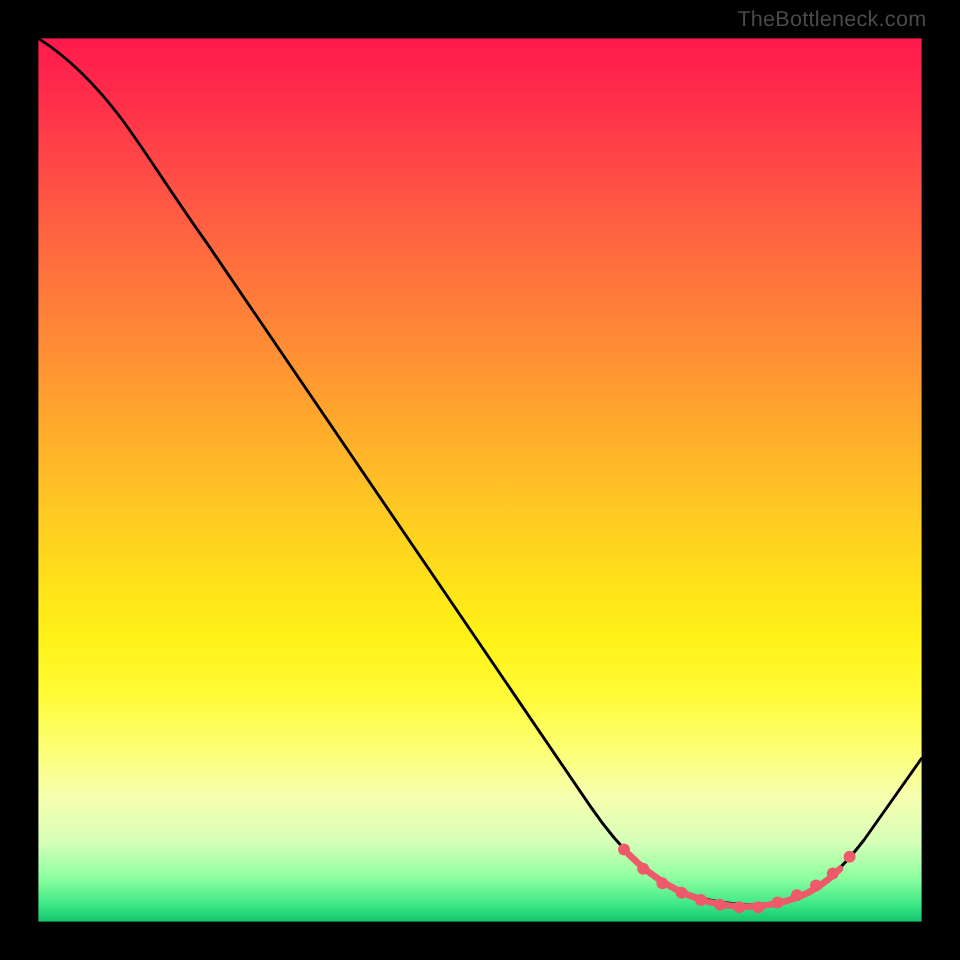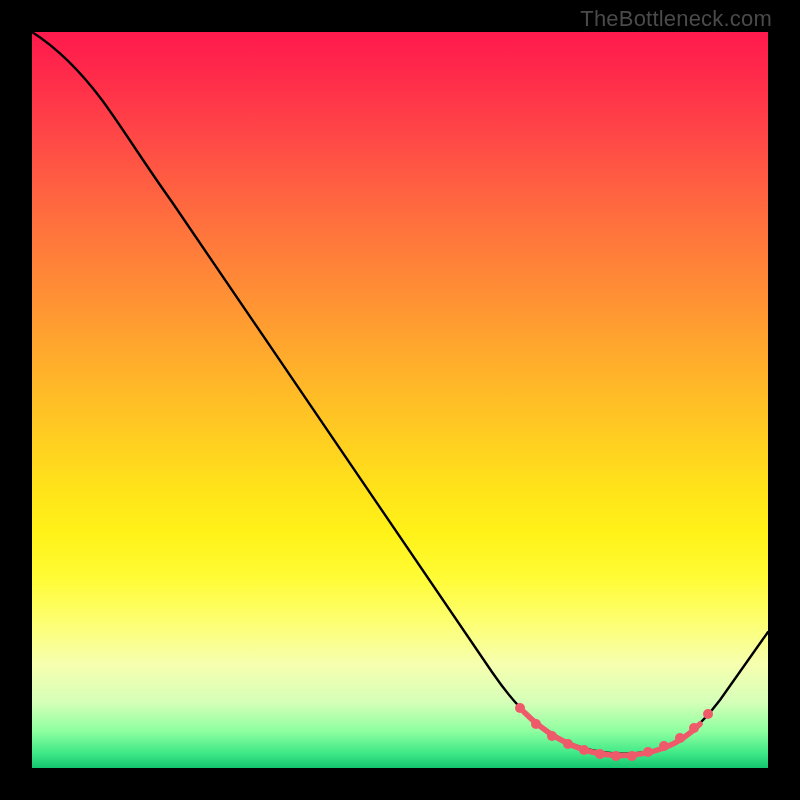--- a/index.html
+++ b/index.html
@@ -42,21 +42,21 @@
       #8effa0 95%,
       #3fe887 98%,
       #13c56e 100%
     );
   }
   .watermark {
     position: absolute;
     top: 6px;
     right: 28px;
     color: #4a4a4a;
-    font-size: 22px;
+    font-size: 18px;
     font-weight: 500;
     letter-spacing: 0.2px;
     user-select: none;
   }
   svg.curve {
     position: absolute;
     left: 0;
     top: 0;
     width: 736px;
     height: 736px;

